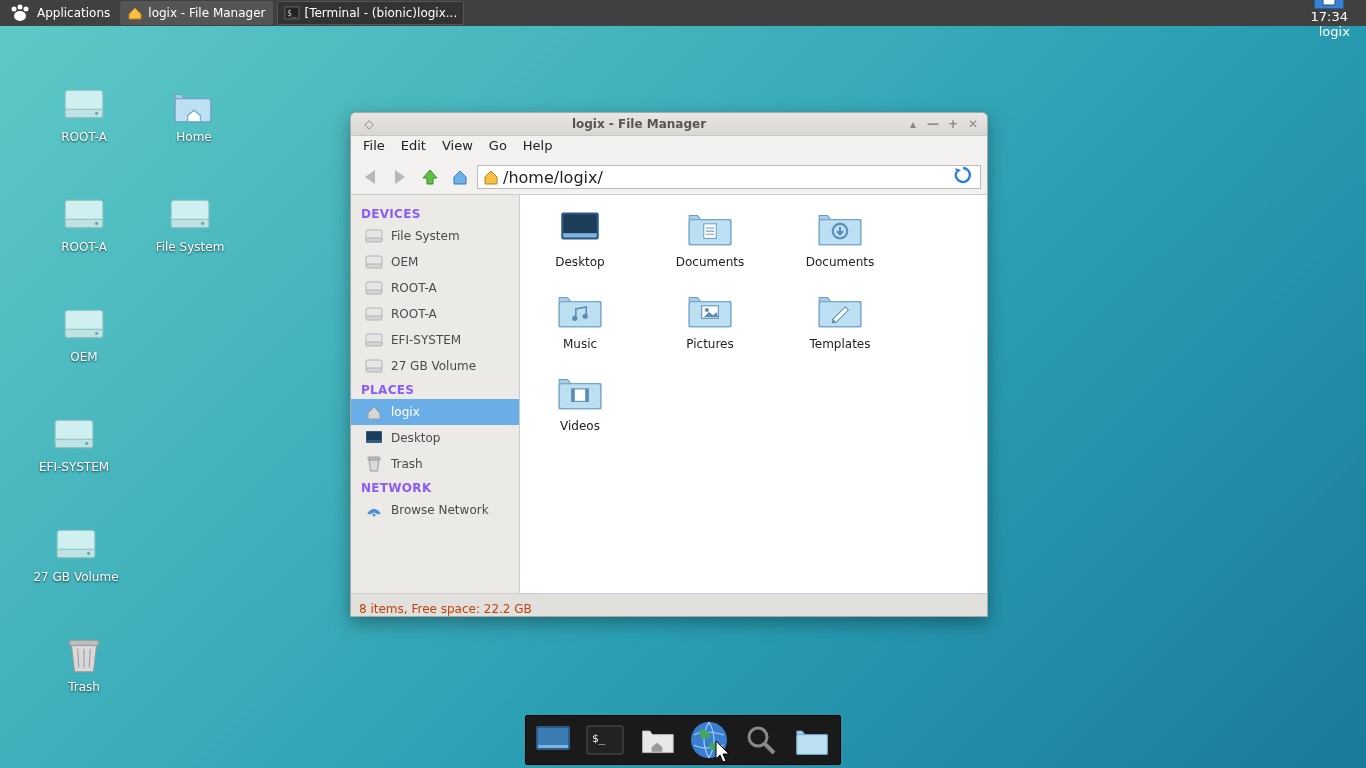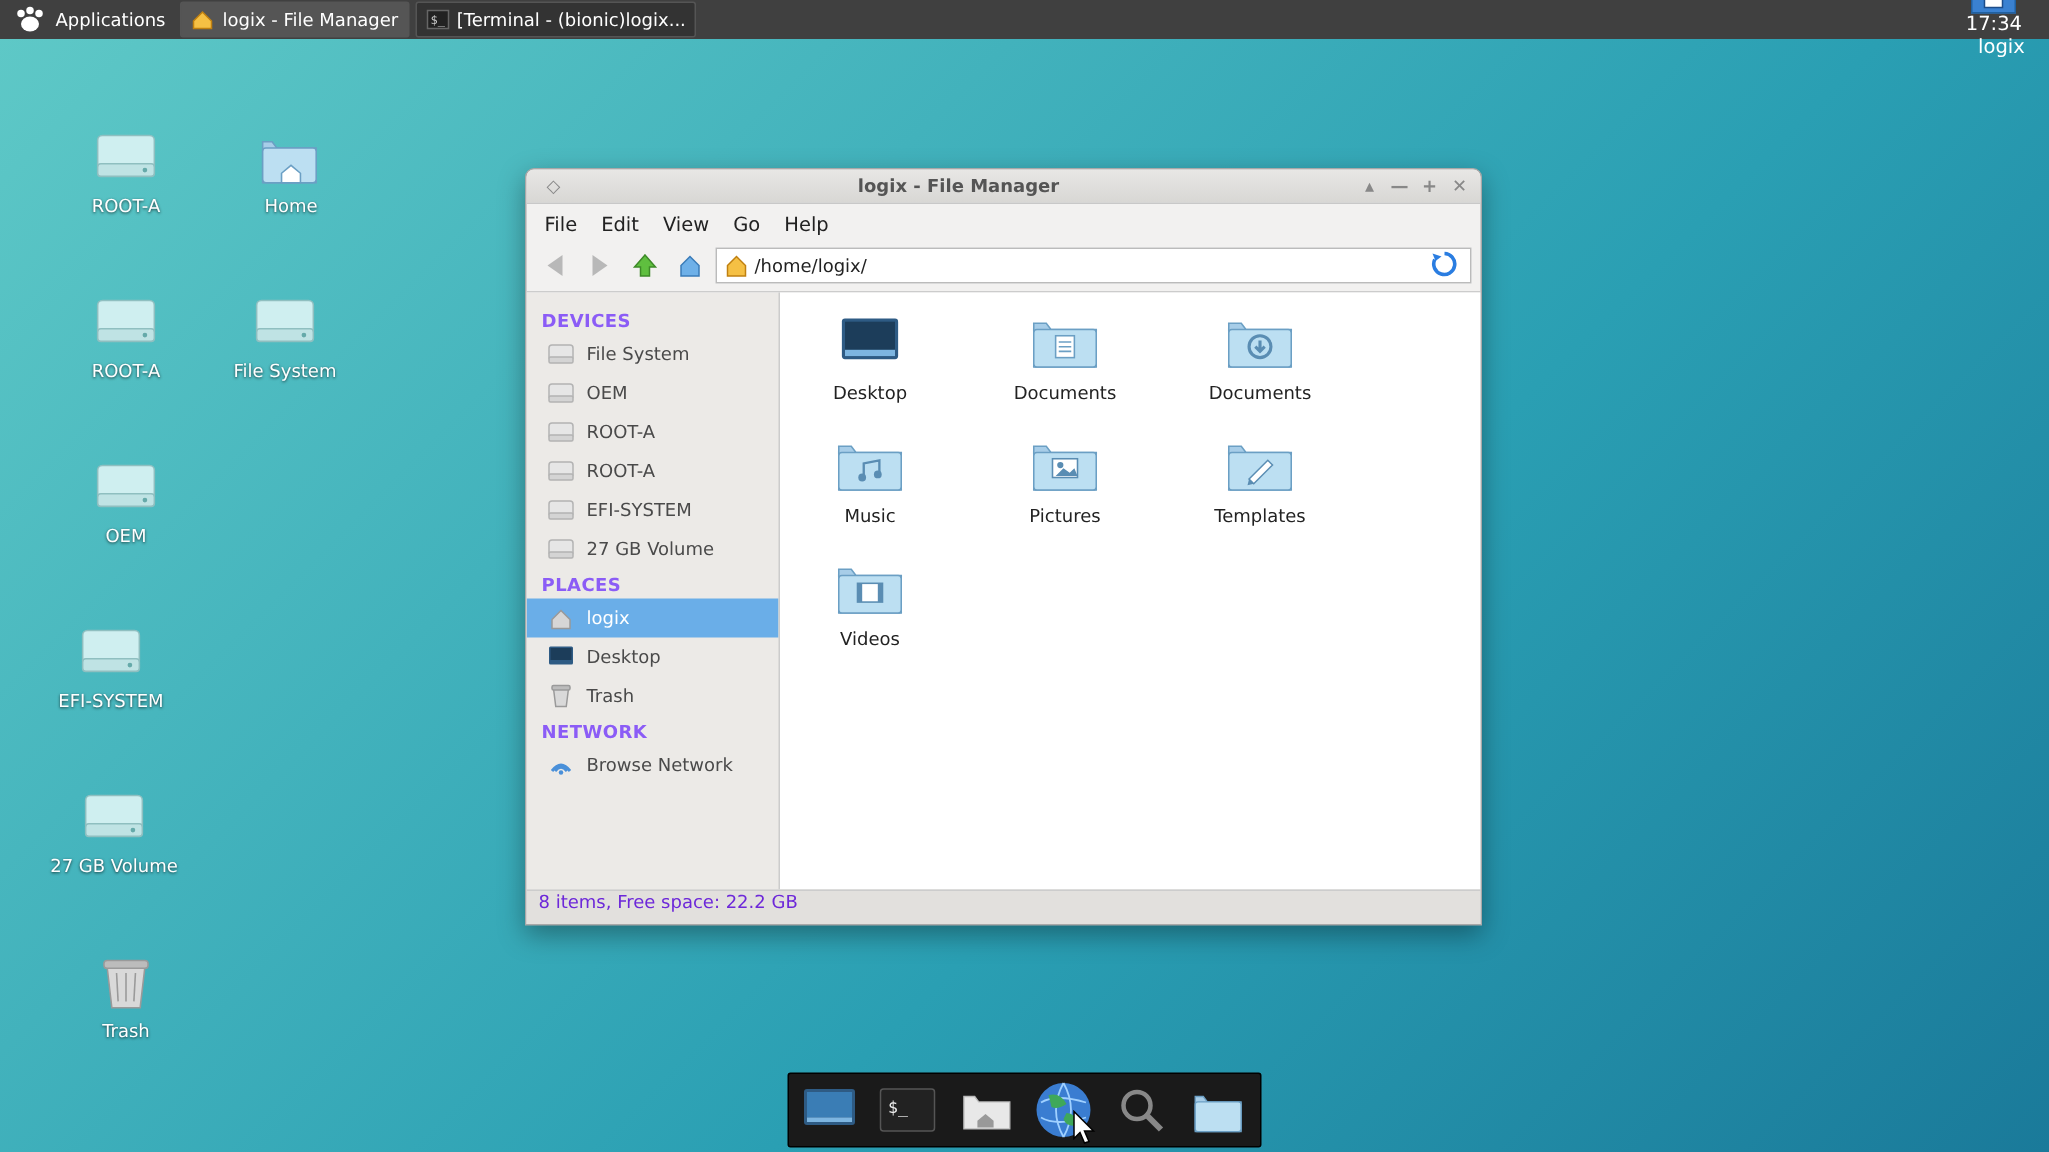--- a/index.html
+++ b/index.html
@@ -13,37 +13,37 @@
   .tray-home{width:28px;height:20px;background:#3a81d1;border:1px solid #2060a0;display:flex;align-items:center;justify-content:center;margin-right:10px;cursor:pointer;}
   
   #desktop{position:absolute;top:26px;left:0;right:0;bottom:0;}
   .dicon{position:absolute;width:100px;text-align:center;color:#fff;text-shadow:0 1px 2px rgba(0,0,0,.7);font-size:12px;cursor:pointer;}
   .dicon .ic{width:42px;height:42px;margin:0 auto 4px;display:flex;align-items:center;justify-content:center;}
   
   #fm{position:absolute;left:350px;top:112px;width:636px;height:503px;background:#f2f1f0;border:1px solid #a8a8a8;border-radius:6px 6px 0 0;box-shadow:0 6px 18px rgba(0,0,0,.35);display:flex;flex-direction:column;overflow:hidden;}
   #fm-title{height:22px;background:linear-gradient(#e8e7e5,#d8d7d4);display:flex;align-items:center;padding:0 6px;font-size:12px;color:#555;font-weight:bold;border-bottom:1px solid #c8c8c8;}
   #fm-title .t{flex:1;text-align:center;}
   #fm-title .wbtn{width:16px;height:14px;margin-left:4px;display:flex;align-items:center;justify-content:center;color:#888;cursor:pointer;font-size:12px;}
-  #fm-menu{height:24px;display:flex;align-items:flex-end;padding:0 4px;}
+  #fm-menu{height:24px;display:flex;align-items:flex-start;padding:0 4px;}
   .mitem{padding:2px 8px;font-size:13px;cursor:pointer;}
   #fm-tool{height:28px;display:flex;align-items:center;padding:3px 6px;gap:4px;border-bottom:1px solid #ccc;}
   .navbtn{width:26px;height:24px;display:flex;align-items:center;justify-content:center;cursor:pointer;}
-  #path{flex:1;height:22px;background:#fff;border:1px solid #bbb;display:flex;align-items:center;padding:0 4px;font-size:12px;}
+  #path{flex:1;height:22px;background:#fff;border:1px solid #bbb;display:flex;align-items:center;padding:0 4px;font-size:16px;}
   #path svg{margin-right:3px;}
   .reload{width:24px;text-align:center;cursor:pointer;}
   #fm-body{flex:1;display:flex;min-height:0;}
   #sidebar{width:168px;background:#eceae7;border-right:1px solid #ccc;padding:8px 0;overflow:auto;}
   .shead{font-weight:bold;color:#8b5cf6;font-size:12px;padding:4px 10px 2px;letter-spacing:0.3px;}
   .sitem{display:flex;align-items:center;height:26px;padding:0 10px 0 14px;font-size:12px;color:#4a4a4a;cursor:pointer;gap:8px;}
   .sitem.sel{background:#6aaee8;color:#fff;}
   .sitem .sic{width:18px;height:18px;display:flex;align-items:center;justify-content:center;}
   #files{flex:1;background:#fff;padding:12px 10px;display:flex;flex-wrap:wrap;align-content:flex-start;gap:20px 30px;}
   .fitem{width:100px;text-align:center;font-size:12px;cursor:pointer;}
   .fitem .fic{width:50px;height:42px;margin:0 auto 6px;display:flex;align-items:center;justify-content:center;}
-  #status{height:22px;border-top:1px solid #ccc;background:#e2e0dd;display:flex;align-items:flex-start;padding:0 8px;font-size:12px;color:#6d28d9;}
+  #status{height:22px;border-top:1px solid #ccc;background:#e2e0dd;display:flex;align-items:flex-end;padding:0 8px;font-size:12px;color:#c2410c;}
   
   #dock{position:absolute;bottom:3px;left:50%;transform:translateX(-50%);background:#1a1a1a;border:1px solid #000;padding:4px;display:flex;gap:6px;border-radius:2px;}
   .dockitem{width:46px;height:40px;display:flex;align-items:center;justify-content:center;cursor:pointer;}
   .cursor-arrow{position:absolute;left:715px;top:740px;z-index:50;}
 </style>
 </head>
 <body>
 
 <svg width="0" height="0" style="position:absolute">
  <defs>

